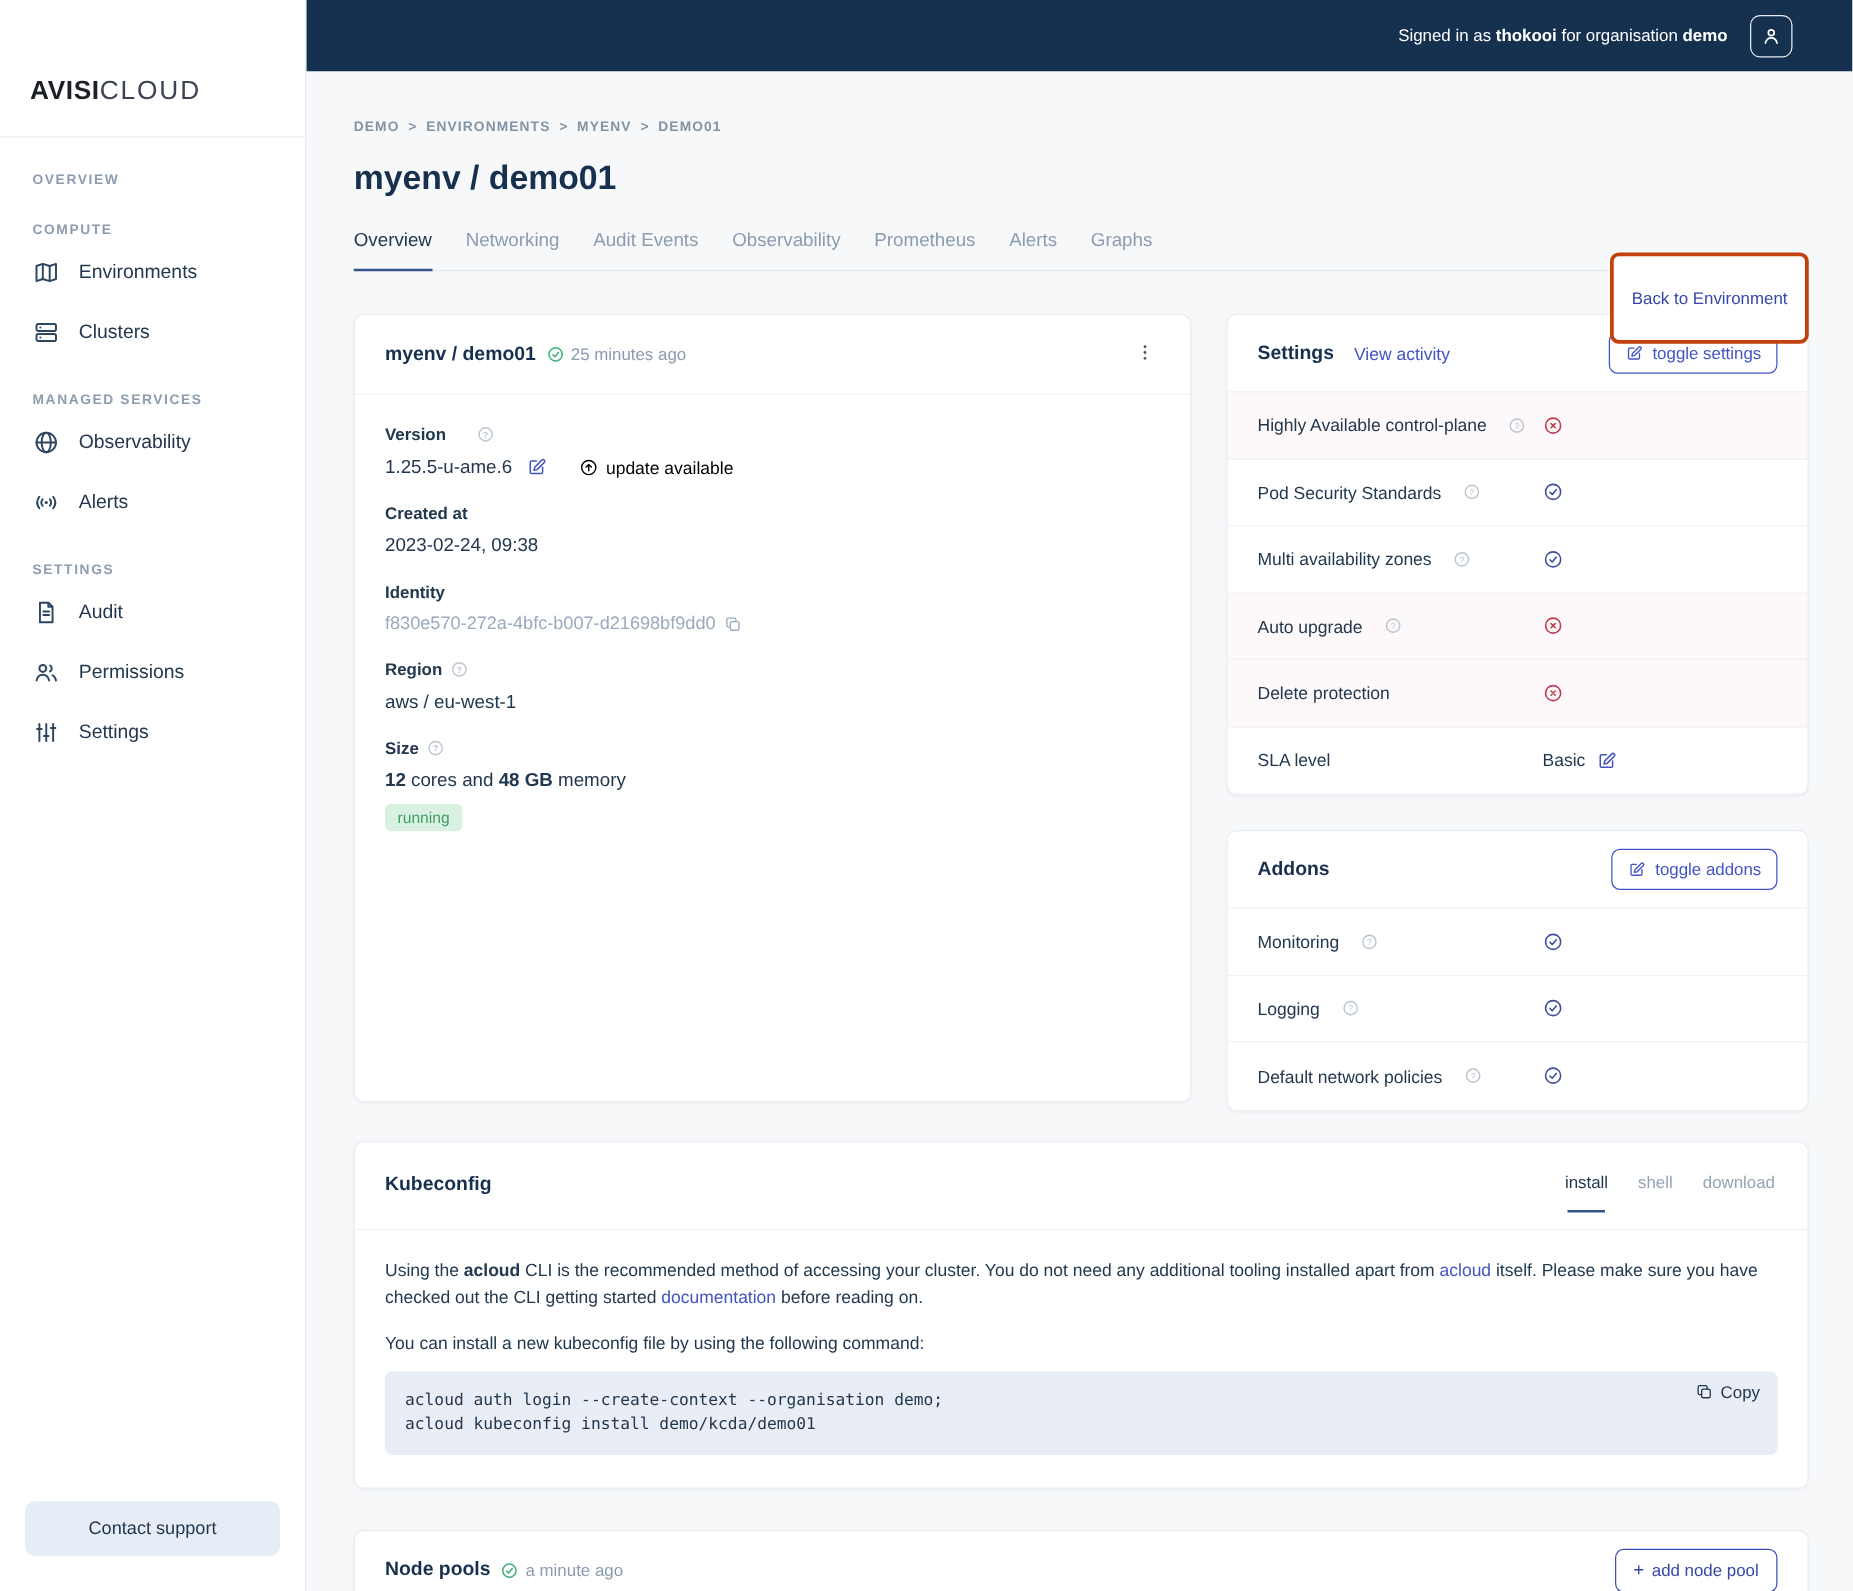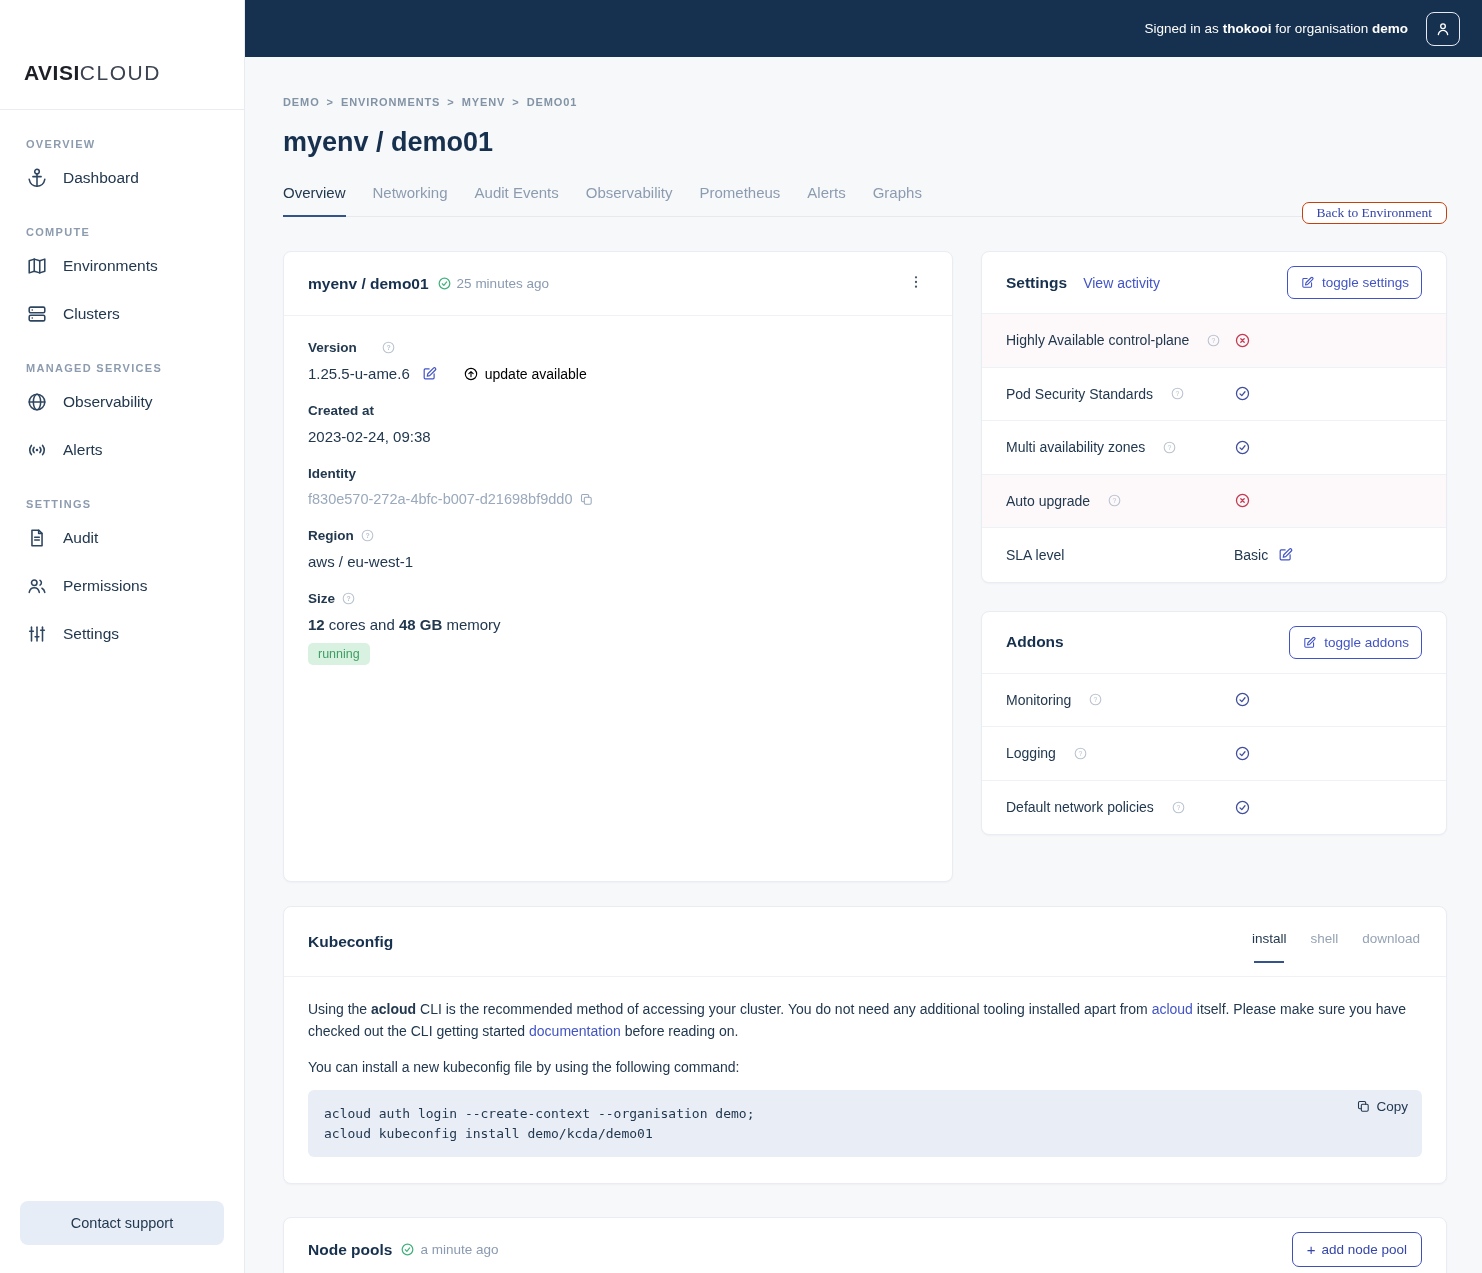--- a/index.html
+++ b/index.html
@@ -16,37 +16,37 @@
   .logo-divider { border-bottom:1px solid #e9edf2; margin:0 0 4px; }
   .nav-section-label { padding:24px 26px 4px; font-size:11px; font-weight:700; color:#8c9cae; letter-spacing:1.3px; }
   .nav-item { display:flex; align-items:center; gap:15px; padding:13px 26px; font-size:15.5px; color:#22384f; cursor:pointer; }
   .nav-item svg { width:22px; height:22px; color:#2e4560; flex:0 0 22px; }
   .contact-support { margin:auto 20px 28px; background:#e7edf7; color:#22384f; border:none;
                      border-radius:8px; padding:14px 10px; text-align:center; font-size:14.5px;
                      font-family:inherit; cursor:pointer; }
 
   
   .topbar { position:absolute; left:245px; right:0; top:0; height:57px; background:#16304f;
-            display:flex; align-items:center; justify-content:flex-end; gap:18px; padding-right:22px; }
+            display:flex; align-items:center; justify-content:flex-end; gap:18px; padding-right:48px; }
   .signed-in { color:#fff; font-size:13.5px; }
   .signed-in b { font-weight:700; }
   .user-btn { width:34px; height:34px; border:1px solid #e5eaf2; border-radius:8px; background:transparent;
               display:flex; align-items:center; justify-content:center; cursor:pointer; }
   .user-btn svg { width:18px; height:18px; color:#fff; }
 
   
   .content { position:absolute; left:245px; top:57px; right:0; bottom:0; padding:39px 35px 0 38px; overflow:hidden; }
   .content-inner { position:relative; }
 
   .breadcrumb { font-size:11px; font-weight:700; color:#8293a5; letter-spacing:.9px; margin-bottom:19px; }
   .breadcrumb .sep { margin:0 7px; color:#8293a5; }
   .page-title { font-size:27px; font-weight:700; color:#16304e; margin-bottom:26px; }
 
-  .back-btn { position:absolute; right:0; top:106px; background:#fff; border:1px solid #c2410c; color:#3546a8;
-              border-radius:7px; padding:2px 14px; font-size:13.5px; font-family:Liberation Serif, serif; cursor:pointer; }
+  .back-btn { position:absolute; right:0; top:106px; background:#fff; border:3px solid #c2410c; color:#3546a8;
+              border-radius:7px; padding:26px 14px; font-size:13.5px; font-family:Liberation Sans, sans-serif; cursor:pointer; }
 
   .tabs { display:flex; gap:27px; border-bottom:1px solid #e6eaef; font-size:15px; color:#8c9cb0; }
   .tab { padding-bottom:15px; position:relative; cursor:pointer; }
   .tab.active { color:#22384f; }
   .tab.active::after { content:""; position:absolute; left:0; right:0; bottom:-1px; height:2px; background:#33538a; }
 
   .cols { display:flex; gap:28px; margin-top:34px; align-items:flex-start; }
   .card { background:#fff; border:1px solid #e9edf3; border-radius:8px; box-shadow:0 1px 2px rgba(16,42,67,.04); }
 
   
@@ -120,29 +120,20 @@
 
 <div class="app">
 
   <aside class="sidebar">
     <div class="logo">
       <span class="bold">AVISI</span><span class="light">CLOUD</span>
     </div>
     <div class="logo-divider"></div>
 
     <div class="nav-section-label">OVERVIEW</div>
-    <div class="nav-item">
-      <svg viewBox="0 0 24 24" fill="none" stroke="currentColor" stroke-width="1.7" stroke-linecap="round" stroke-linejoin="round">
-          <circle cx="12" cy="5" r="2.5"></circle>
-          <line x1="12" y1="7.5" x2="12" y2="21"></line>
-          <line x1="7.5" y1="10.5" x2="16.5" y2="10.5"></line>
-          <path d="M3.5 13.5c.8 4.6 4.3 7.5 8.5 7.5s7.7-2.9 8.5-7.5"></path>
-        </svg>
-      <span>Dashboard</span>
-    </div>
 
     <div class="nav-section-label">COMPUTE</div>
     <div class="nav-item">
       <svg viewBox="0 0 24 24" fill="none" stroke="currentColor" stroke-width="1.7" stroke-linecap="round" stroke-linejoin="round">
           <path d="M9 4.5L3.5 6.3v13.2L9 17.7l6 1.8 5.5-1.8V4.5L15 6.3 9 4.5z"></path>
           <line x1="9" y1="4.5" x2="9" y2="17.7"></line>
           <line x1="15" y1="6.3" x2="15" y2="19.5"></line>
         </svg>
       <span>Environments</span>
     </div>
@@ -402,20 +393,31 @@
                   </svg>
               </span>
               <span class="row-status">
                   <svg class="x-icon" viewBox="0 0 24 24" fill="none" stroke="currentColor" stroke-width="1.8" stroke-linecap="round">
                     <circle cx="12" cy="12" r="8.5"></circle>
                     <path d="M9.6 9.6l4.8 4.8M14.4 9.6l-4.8 4.8"></path>
                   </svg>
                 </span>
             </div>
 
+            <div class="setting-row disabled">
+              <span class="setting-label">
+                  <span>Delete protection</span>
+                </span>
+              <span class="row-status">
+                  <svg class="x-icon" viewBox="0 0 24 24" fill="none" stroke="currentColor" stroke-width="1.8" stroke-linecap="round">
+                    <circle cx="12" cy="12" r="8.5"></circle>
+                    <path d="M9.6 9.6l4.8 4.8M14.4 9.6l-4.8 4.8"></path>
+                  </svg>
+                </span>
+            </div>
 
             <div class="setting-row">
               <span class="setting-label">
                   <span>SLA level</span>
                 </span>
               <span class="row-status">
                 <span class="sla-value">Basic</span>
                 <svg class="edit-icon" viewBox="0 0 24 24" fill="none" stroke="currentColor" stroke-width="1.7" stroke-linecap="round" stroke-linejoin="round">
                     <path d="M11.5 5.5H6A1.5 1.5 0 0 0 4.5 7v11A1.5 1.5 0 0 0 6 19.5h11a1.5 1.5 0 0 0 1.5-1.5v-5.5"></path>
                     <path d="M17.6 4.4a1.9 1.9 0 0 1 2.7 2.7l-8 8-3.5.8.8-3.5z"></path>

